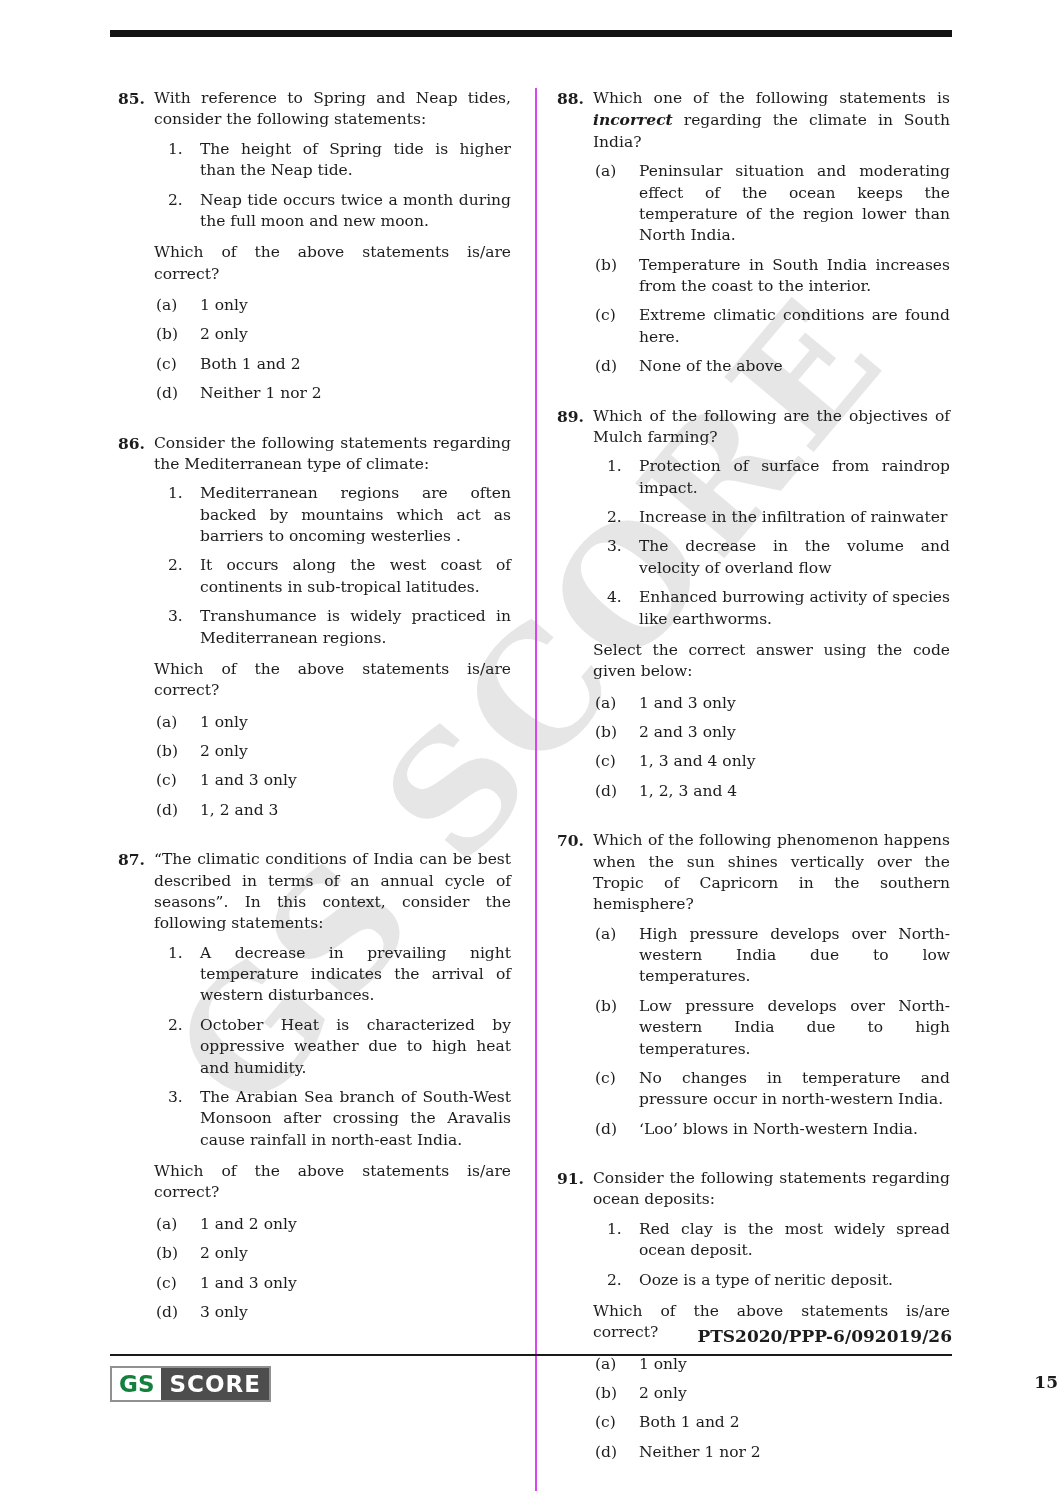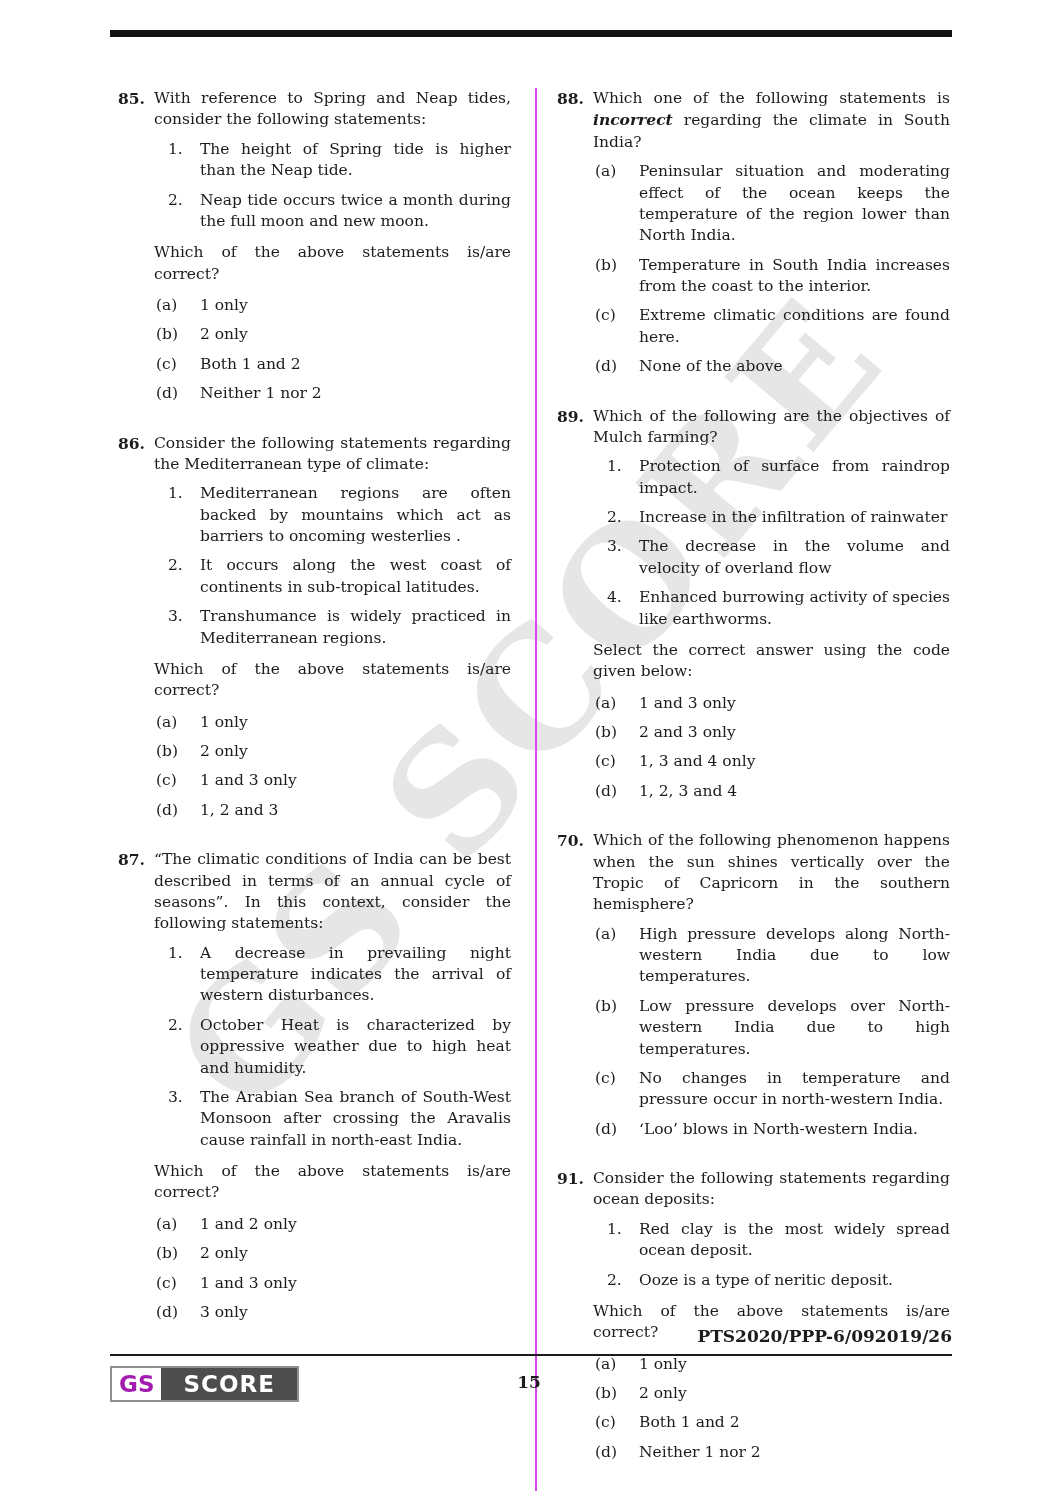--- a/index.html
+++ b/index.html
@@ -69,26 +69,26 @@
   .logo {
     position: absolute;
     left: 110px; top: 1366px;
     display: inline-flex;
     align-items: stretch;
     border: 2px solid #909090;
     font-family: "DejaVu Sans", sans-serif;
     font-weight: bold;
     z-index: 3;
   }
-  .logo-gs   { color: #a21caf; background: #ffffff; padding: 3px 7px;  font-size: 23px; }
-  .logo-score{ color: #ffffff; background: #4d4d4d; padding: 3px 22px; font-size: 23px; letter-spacing: 1px; }
+  .logo-gs   { color: #15803d; background: #ffffff; padding: 3px 7px;  font-size: 23px; }
+  .logo-score{ color: #ffffff; background: #4d4d4d; padding: 3px 8px; font-size: 23px; letter-spacing: 1px; }
   .page-number {
     position: absolute;
     left: 0; right: 0; top: 1372px;
-    text-align: center;
+    text-align: right;
     font-weight: bold;
     font-size: 17px;
     z-index: 3;
   }
   .doc-code {
     position: absolute;
     right: 106px; top: 1326px;
     font-weight: bold;
     font-size: 17px;
     z-index: 3;
@@ -285,21 +285,21 @@
             </div>
           </div>
         </div>
         <div class="question">
           <div class="q-num">70.</div>
           <div class="q-body">
             <p class="q-intro">Which of the following phenomenon happens when the sun shines vertically over the Tropic of Capricorn in the southern hemisphere?</p>
             <div class="options">
               <div class="option">
                 <span class="o-label">(a)</span>
-                <span class="o-text">High pressure develops along North-western India due to low temperatures.</span>
+                <span class="o-text">High pressure develops over North-western India due to low temperatures.</span>
               </div>
               <div class="option">
                 <span class="o-label">(b)</span>
                 <span class="o-text">Low pressure develops over North-western India due to high temperatures.</span>
               </div>
               <div class="option">
                 <span class="o-label">(c)</span>
                 <span class="o-text">No changes in temperature and pressure occur in north-western India.</span>
               </div>
               <div class="option">

